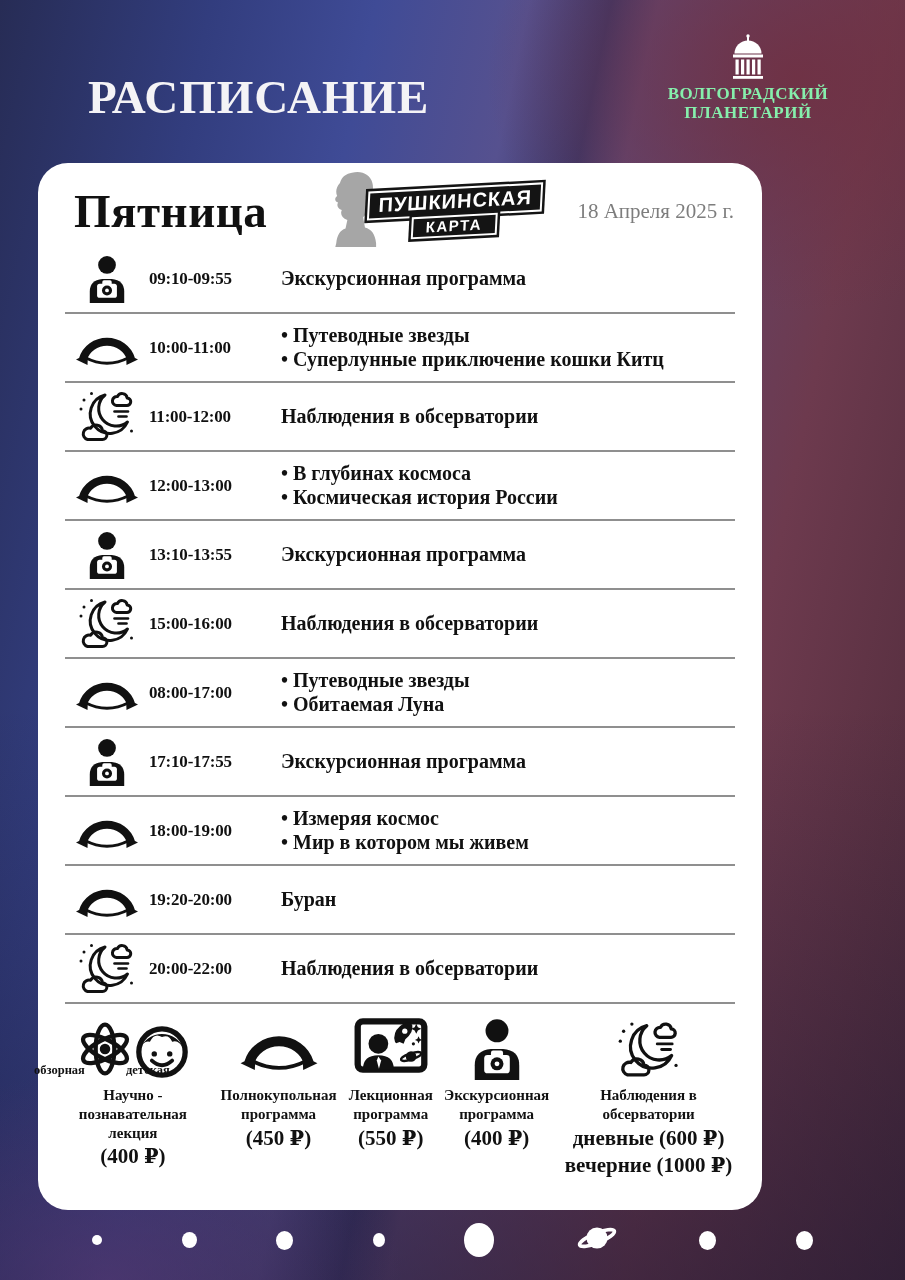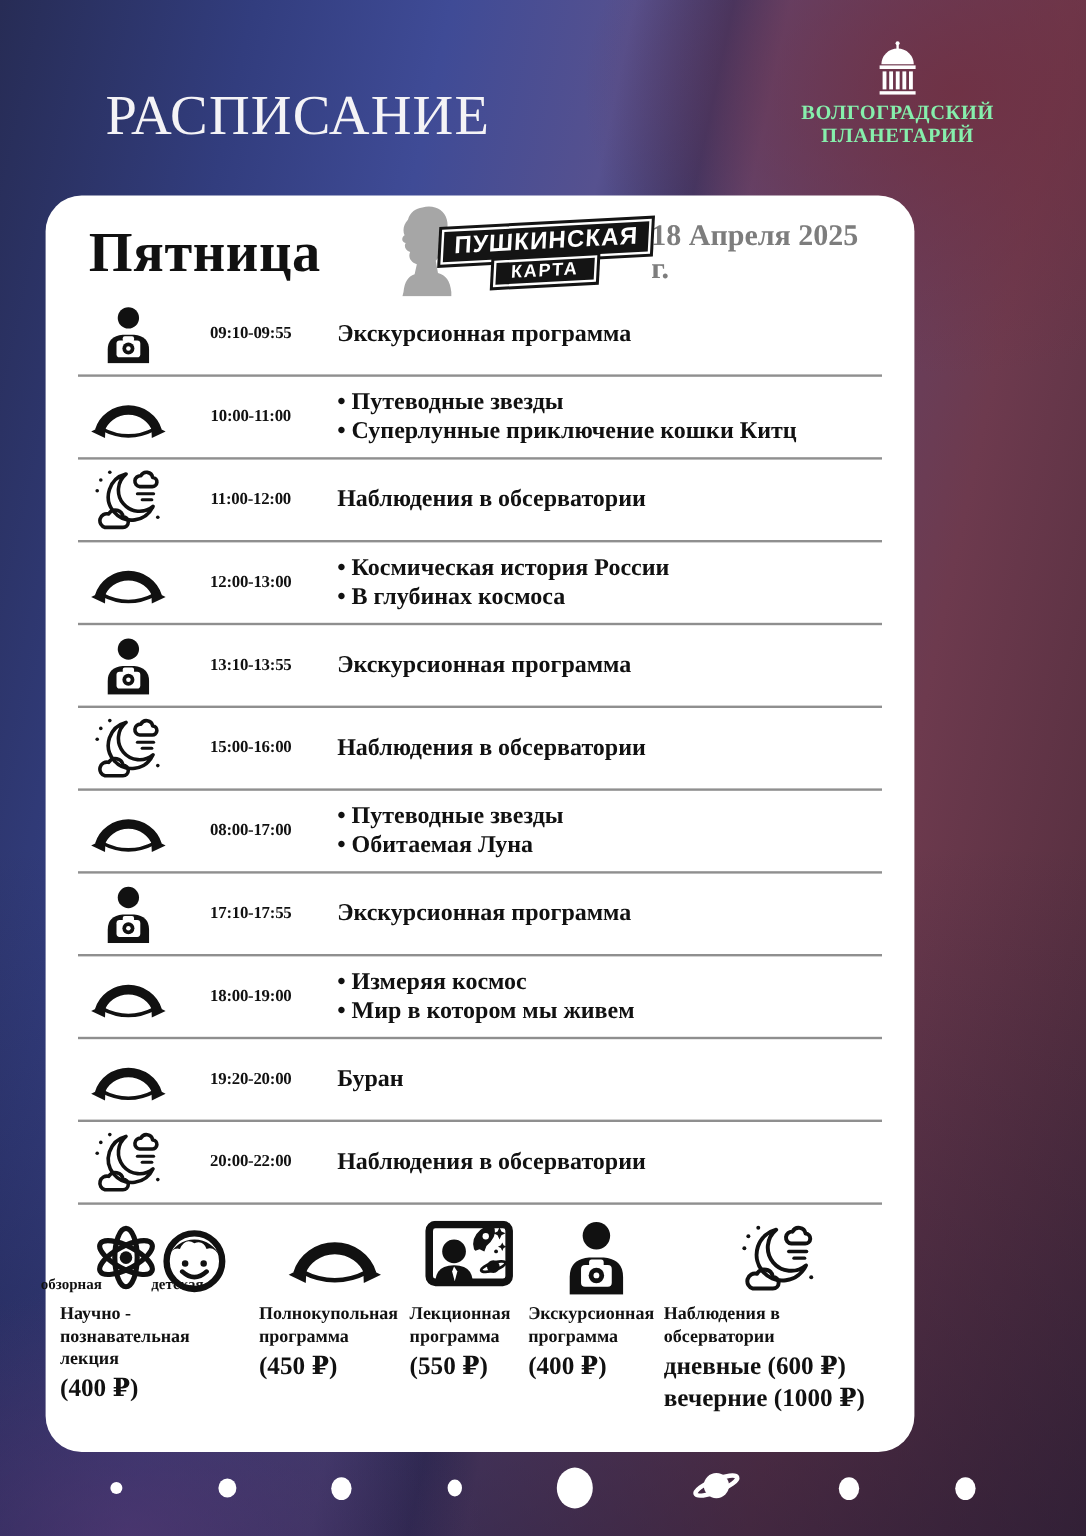--- a/index.html
+++ b/index.html
@@ -9,51 +9,51 @@
     font-family:"Liberation Serif","DejaVu Serif",serif;
     background:
       radial-gradient(ellipse 420px 300px at 12% 100%, rgba(96,58,118,.55), rgba(0,0,0,0) 70%),
       radial-gradient(ellipse 500px 380px at 88% 6%, rgba(112,48,66,.85), rgba(0,0,0,0) 62%),
       linear-gradient(180deg, rgba(0,0,0,0) 55%, rgba(24,21,50,.50) 100%),
       linear-gradient(102deg, #272c55 0%, #323d7e 18%, #3f4b96 32%, #56518f 45%, #63497311 52%, #614672 56%, #6d3a4e 76%, #5a3142 90%, #4c2b3b 100%);
     background-color:#3a3566;
   }
   .hdr-title {
     position:absolute; left:88px; top:70px;
-    font-size:47px; font-weight:normal; color:#f4f3f6; letter-spacing:1px;
+    font-size:47px; font-weight:bold; color:#f4f3f6; letter-spacing:1px;
   }
   .org-logo { position:absolute; right:52px; top:33px; width:210px; text-align:center; color:#86efac; }
   .org-logo svg { display:block; margin:0 auto 4px auto; }
   .org-name { font-size:17px; font-weight:bold; line-height:1.1; letter-spacing:.5px; }
 
   .card {
     position:absolute; left:38px; top:163px; width:724px; height:1047px;
     background:#ffffff; border-radius:30px; color:#111;
   }
   .card-head { height:82px; display:flex; align-items:center; padding:14px 24px 0 36px; }
   .day-title { font-size:47px; font-weight:bold; letter-spacing:.5px; }
   .pushkin { display:flex; align-items:flex-start; margin-left:56px; }
   .pushkin-boxes { margin-left:-14px; margin-top:16px; transform:rotate(-3deg) skewX(-6deg); }
   .pk-box {
     background:#141414; color:#fff; border:2px solid #fff; box-shadow:0 0 0 2.5px #141414;
     font-family:"Liberation Sans","DejaVu Sans",sans-serif; font-weight:bold; text-align:center;
   }
   .pk-line1 { font-size:20px; letter-spacing:1px; padding:1px 9px; }
   .pk-line2 { font-size:15px; letter-spacing:1.5px; padding:0 9px 1px 9px; width:86px; margin:-1px auto 0 auto; }
-  .head-date { margin-left:auto; font-size:25px; font-weight:bold; color:#7d7d7d; padding-right:4px; }
+  .head-date { margin-left:auto; font-size:21px; font-weight:normal; color:#7d7d7d; padding-right:4px; }
 
   .schedule { margin:0 27px; }
   .row { display:flex; align-items:center; height:69px; border-bottom:2px solid #8f8f8f; }
   .row-icon { width:84px; display:flex; justify-content:center; align-items:center; flex:0 0 84px; }
-  .row-time { width:120px; flex:0 0 120px; text-align:center; font-size:14px; font-weight:bold; letter-spacing:-0.2px; }
+  .row-time { width:120px; flex:0 0 120px; text-align:left; font-size:17px; font-weight:bold; letter-spacing:-0.2px; }
   .row-items { margin-left:12px; font-size:20px; font-weight:bold; line-height:1.16; }
   .t-line:empty { display:none; }
 
   .legend { display:flex; justify-content:space-between; align-items:flex-start; padding:14px 18px 0 12px; }
-  .lg-item { }
+  .lg-item { text-align:center; }
   .lg-icon { height:66px; display:flex; align-items:flex-end; justify-content:center; position:relative; }
   .lg-name { font-size:15px; font-weight:bold; line-height:1.25; margin-top:2px; }
   .lg-price { font-size:21px; font-weight:bold; line-height:1.25; margin-top:1px; }
   .lg-price:empty, .lg-name2:empty { display:none; }
   .lg-name2 { font-size:15px; font-weight:bold; line-height:1.25; }
   .mini-label { position:absolute; bottom:6px; font-size:12.5px; font-weight:bold; white-space:nowrap; }
   .mini-left { left:-16px; }
   .mini-mid { left:76px; }
   .w195{width:198px;} .w150{width:150px;} .w118{width:118px;} .w135{width:135px;} .w225{width:228px;}
 
@@ -214,22 +214,22 @@
     </div>
 
     <div class="row">
       <div class="row-icon">
           <svg width="64" height="50">
             <use href="#sym-dome"></use>
           </svg>
         </div>
       <div class="row-time">12:00-13:00</div>
       <div class="row-items">
+          <div class="t-line">• В глубинах космоса</div>
           <div class="t-line">• Космическая история России</div>
-          <div class="t-line">• В глубинах космоса</div>
         </div>
     </div>
 
     <div class="row">
       <div class="row-icon">
           <svg width="42" height="48">
             <use href="#sym-excursion"></use>
           </svg>
         </div>
       <div class="row-time">13:10-13:55</div>

